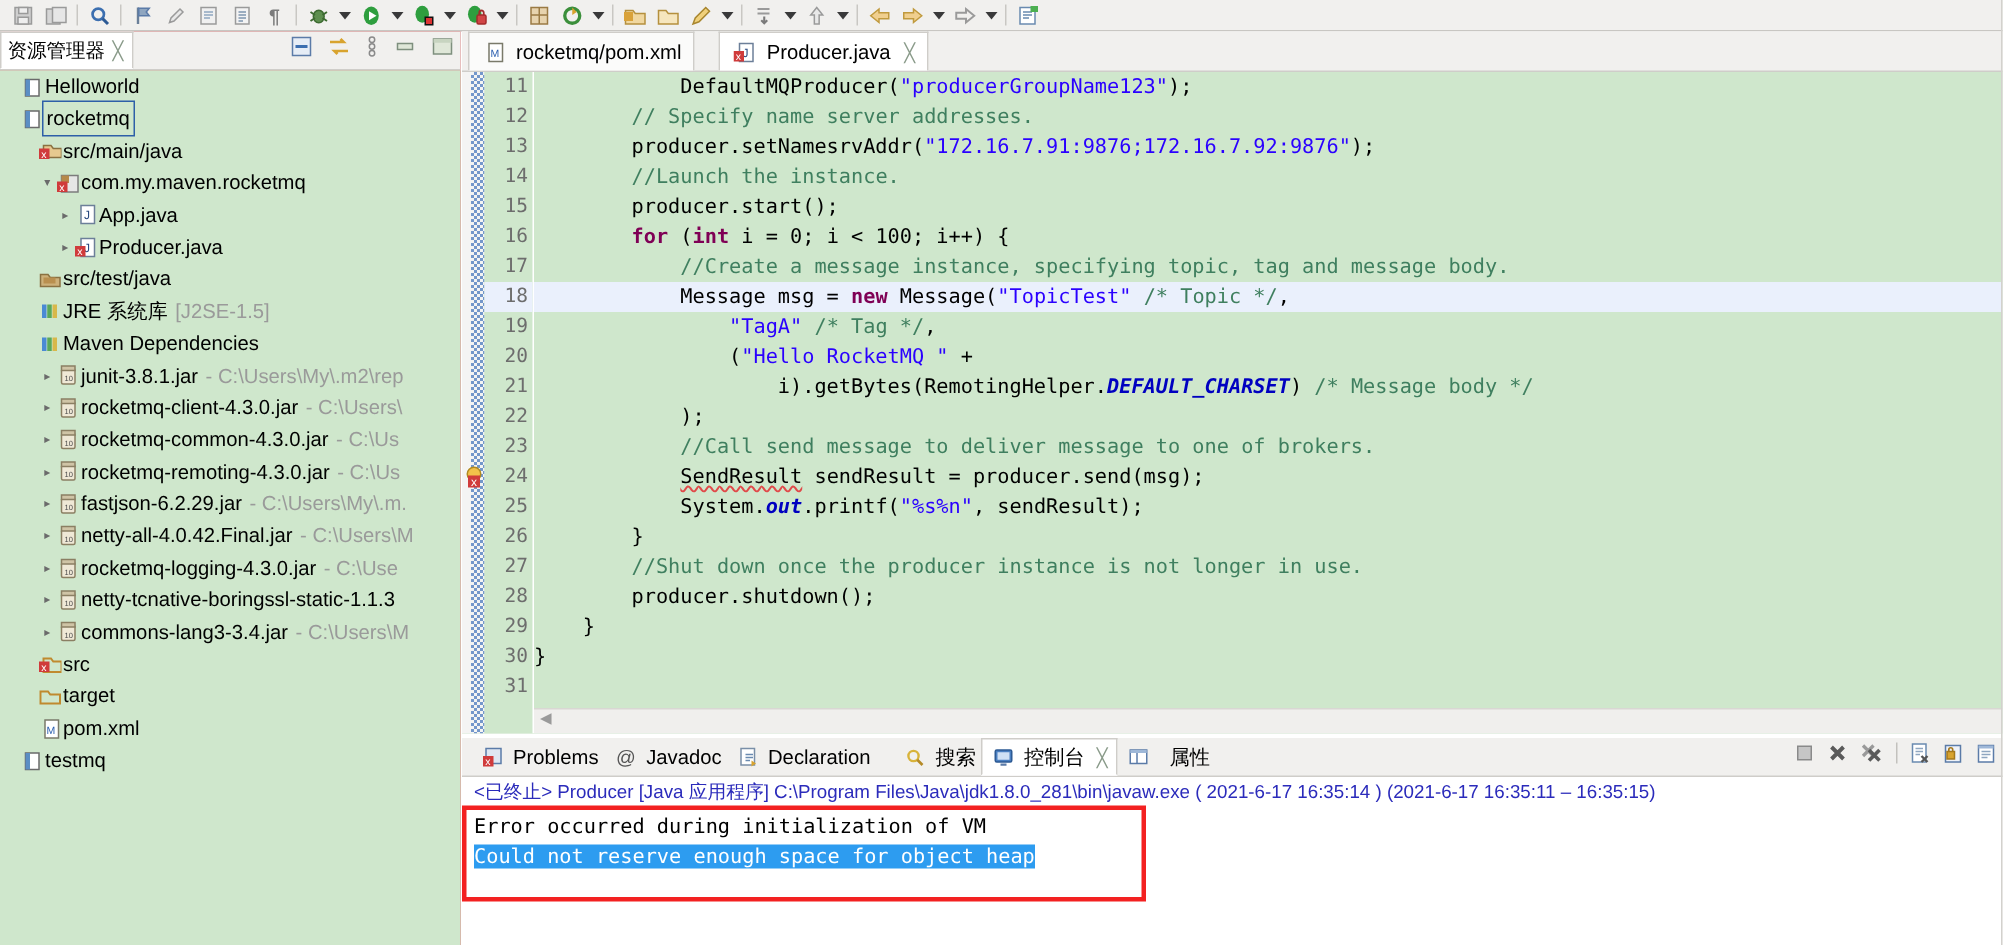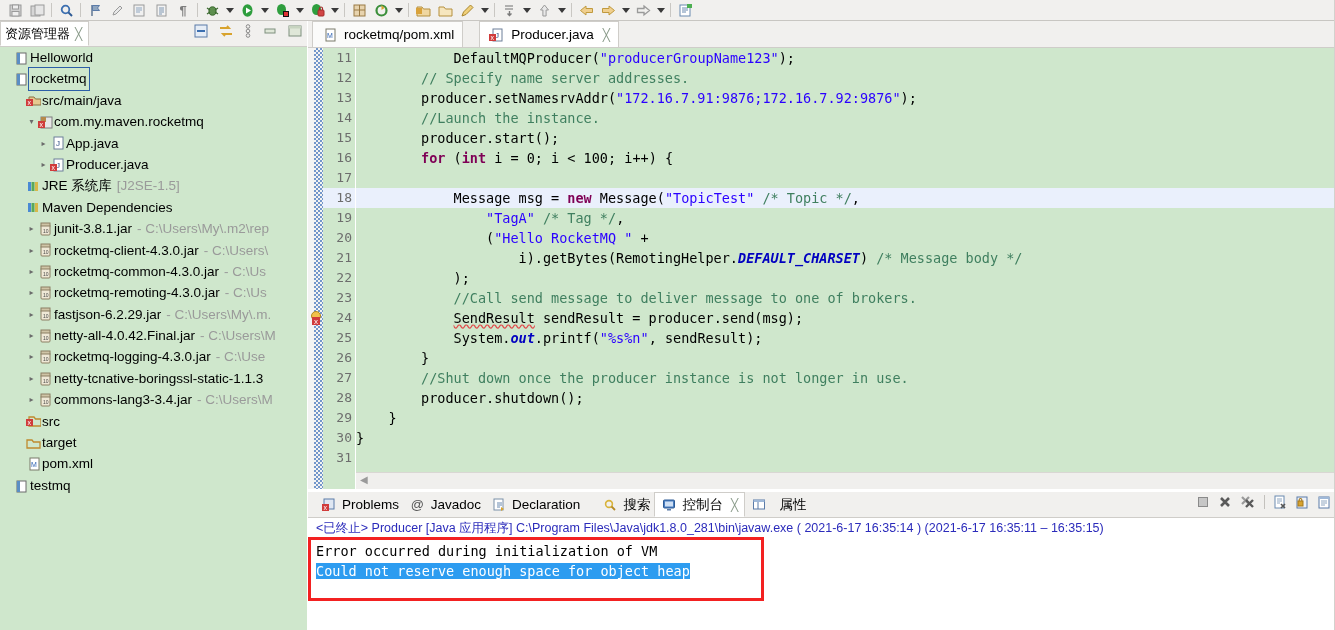--- a/index.html
+++ b/index.html
@@ -376,20 +376,30 @@
               <rect x="0" y="6" width="7" height="7" fill="#d03b3b"></rect>
               <text x="1.5" y="12" font-size="7" fill="#fff">x</text>
             </svg>
           </span>
           <span class="nm">Producer.java</span>
         </div>
         <div class="row" style="padding-left: 14px;">
           <span class="arrow"></span>
           <span class="ico">
             <svg width="15" height="14">
+              <path d="M1 4h5l1.5 2H14v6H1z" fill="#cdb07a" stroke="#8a7141"></path>
+              <rect x="3" y="6" width="8" height="4" fill="#b98f4f"></rect>
+            </svg>
+          </span>
+          <span class="nm">src/test/java</span>
+        </div>
+        <div class="row" style="padding-left: 14px;">
+          <span class="arrow"></span>
+          <span class="ico">
+            <svg width="15" height="14">
               <rect x="2" y="3" width="3" height="9" fill="#4a8ad4"></rect>
               <rect x="5.5" y="3" width="3" height="9" fill="#5aa85a"></rect>
               <rect x="9" y="3" width="3" height="9" fill="#d8b84a"></rect>
             </svg>
           </span>
           <span class="nm">JRE 系统库</span>
           <span class="path">[J2SE-1.5]</span>
         </div>
         <div class="row" style="padding-left: 14px;">
           <span class="arrow"></span>
@@ -608,21 +618,21 @@
           <div class="ln">30</div>
           <div class="ln">31</div>
         </div>
       <div class="lines" id="code-lines">
           <div class="cl"><span>            DefaultMQProducer(</span><span class="str">"producerGroupName123"</span><span>);</span></div>
           <div class="cl"><span>        </span><span class="cmt">// Specify name server addresses.</span></div>
           <div class="cl"><span>        producer.setNamesrvAddr(</span><span class="str">"172.16.7.91:9876;172.16.7.92:9876"</span><span>);</span></div>
           <div class="cl"><span>        </span><span class="cmt">//Launch the instance.</span></div>
           <div class="cl"><span>        producer.start();</span></div>
           <div class="cl"><span>        </span><span class="kw">for</span><span> (</span><span class="kw">int</span><span> i = 0; i &lt; 100; i++) {</span></div>
-          <div class="cl"><span>            </span></div>
+          <div class="cl"><span>            </span><span class="cmt">//Create a message instance, specifying topic, tag and message body.</span></div>
           <div class="cl hl"><span>            Message msg = </span><span class="kw">new</span><span> Message(</span><span class="str">"TopicTest"</span><span> </span><span class="cmt">/* Topic */</span><span>,</span></div>
           <div class="cl"><span>                </span><span class="str">"TagA"</span><span> </span><span class="cmt">/* Tag */</span><span>,</span></div>
           <div class="cl"><span>                (</span><span class="str">"Hello RocketMQ "</span><span> +</span></div>
           <div class="cl"><span>                    i).getBytes(RemotingHelper.</span><span class="fld">DEFAULT_CHARSET</span><span>) </span><span class="cmt">/* Message body */</span></div>
           <div class="cl"><span>            );</span></div>
           <div class="cl"><span>            </span><span class="cmt">//Call send message to deliver message to one of brokers.</span></div>
           <div class="cl"><span>            </span><span class="err-underline">SendResult</span><span> sendResult = producer.send(msg);</span></div>
           <div class="cl"><span>            System.</span><span class="fld">out</span><span>.printf(</span><span class="str">"%s%n"</span><span>, sendResult);</span></div>
           <div class="cl"><span>        }</span></div>
           <div class="cl"><span>        </span><span class="cmt">//Shut down once the producer instance is not longer in use.</span></div>

